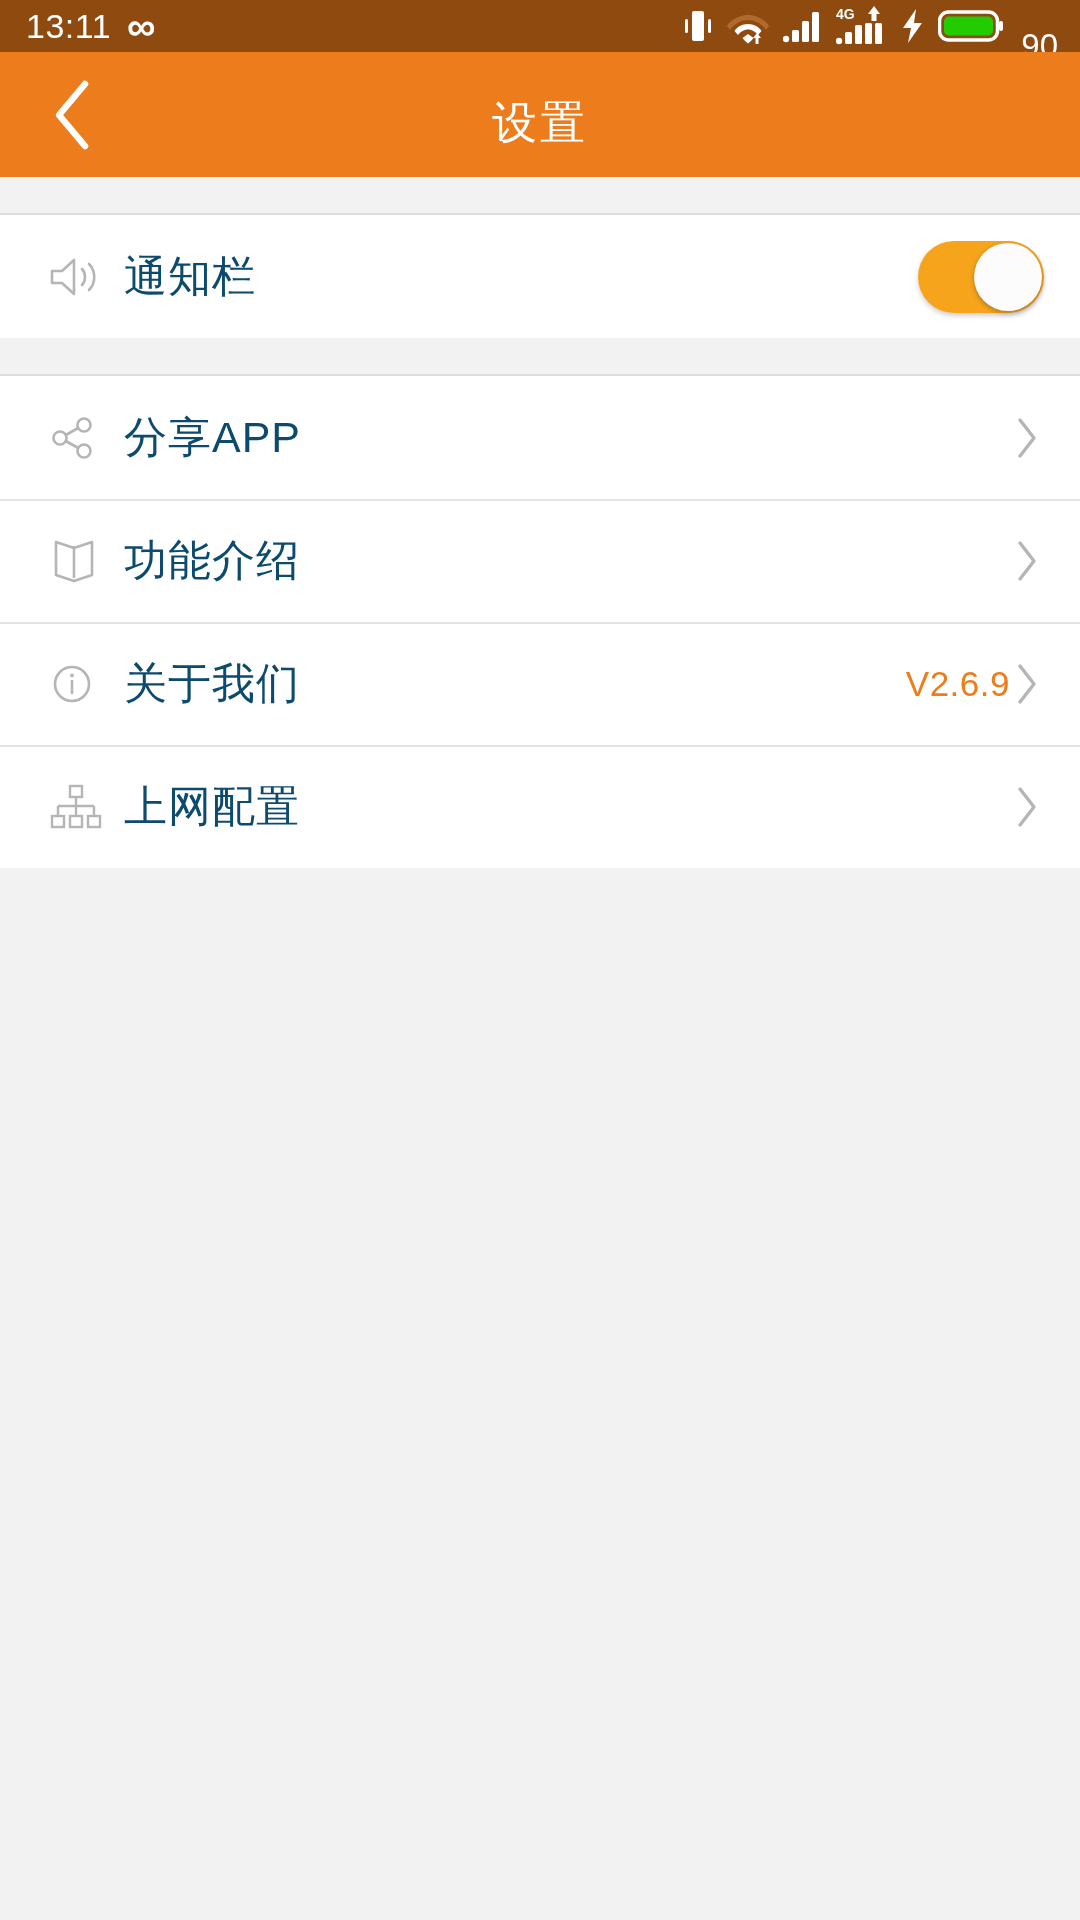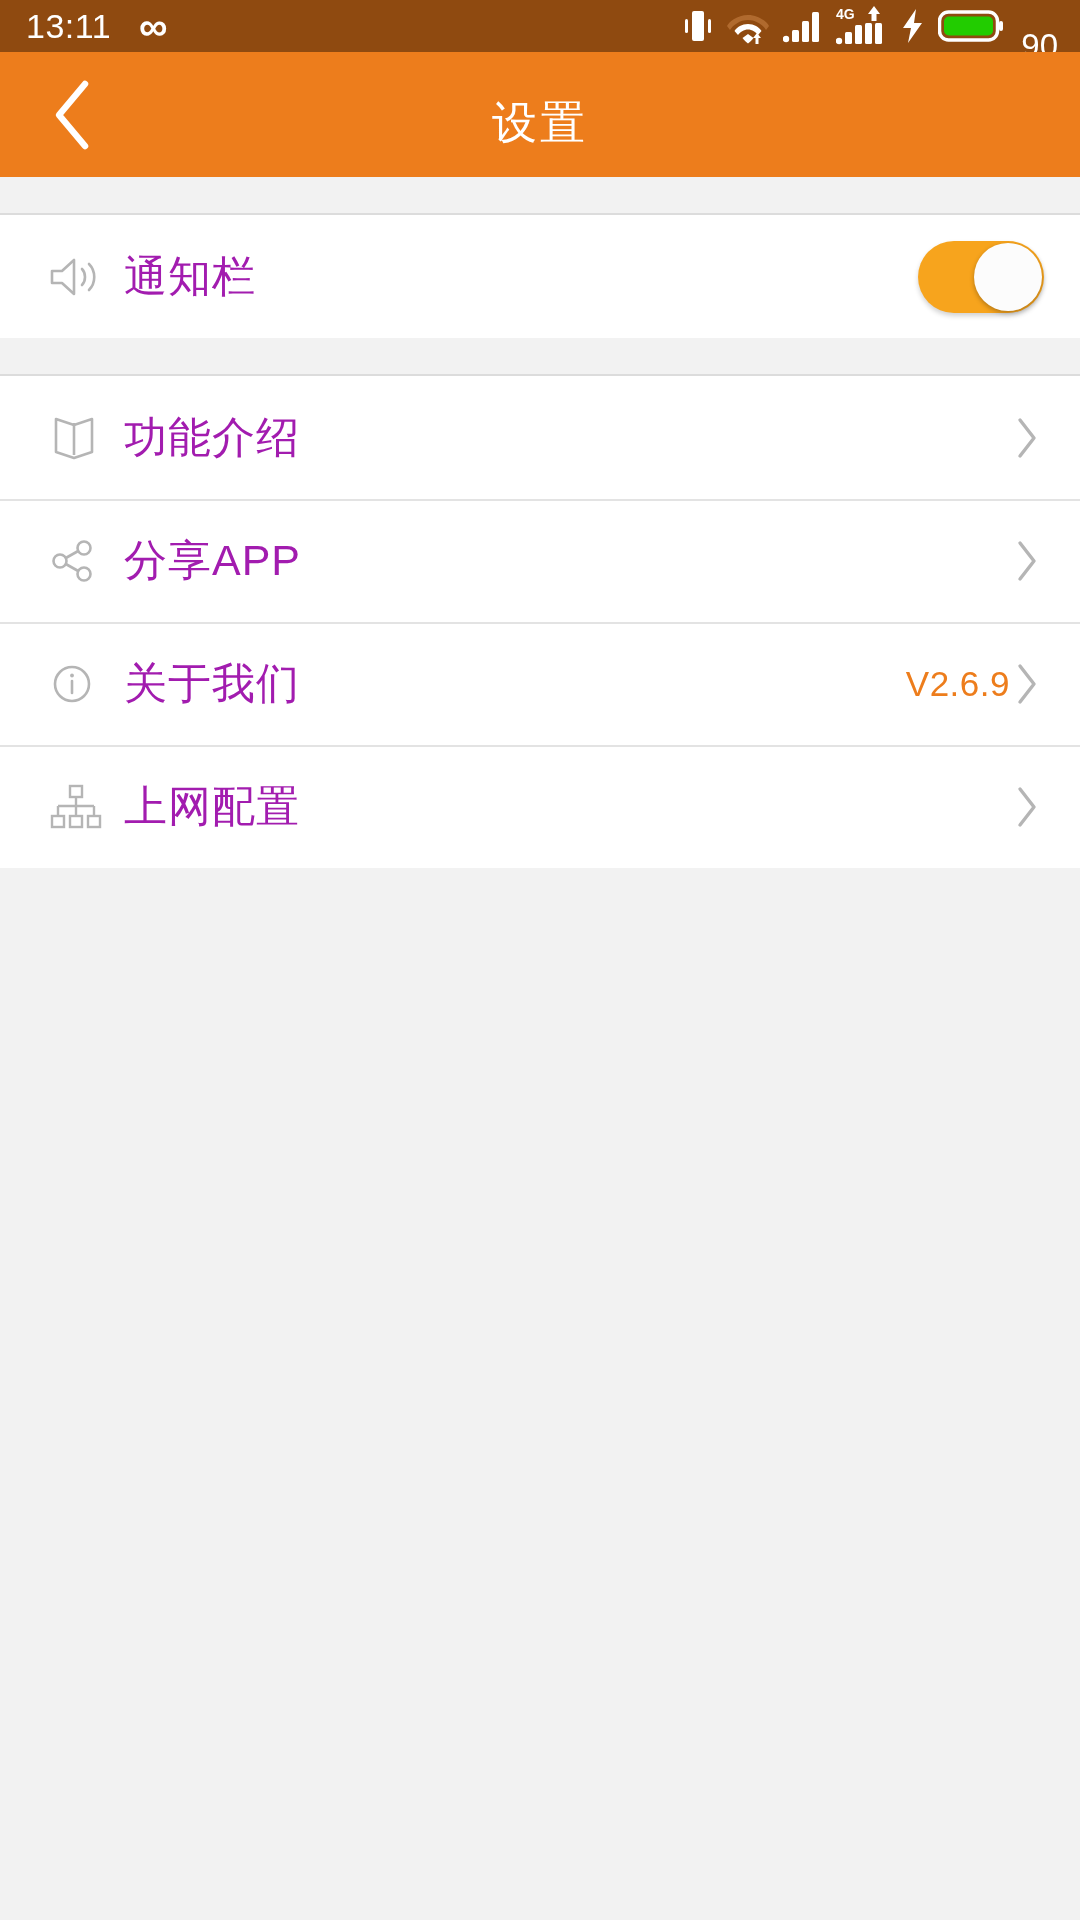--- a/index.html
+++ b/index.html
@@ -9,21 +9,21 @@
     background:#F2F2F2;
     overflow:hidden;
   }
 
   
   .status-bar{
     height:52px; background:#8F4A10;
     display:flex; align-items:center;
     padding:0 22px 0 26px; color:#ffffff;
   }
-  .sb-left{ display:flex; align-items:center; gap:28px; }
+  .sb-left{ display:flex; align-items:center; gap:16px; }
   .sb-time{ font-size:34px; letter-spacing:0.5px; line-height:1; font-weight:400; }
   .sb-infinity{ font-size:40px; line-height:1; font-weight:700; letter-spacing:-2px; }
   .sb-spacer{ flex:1; }
   .sb-right{ display:flex; align-items:center; gap:13px;text-align:right; }
   .sb-icon{ display:block; }
   .sb-battery-num{ font-size:33px; line-height:1; margin-left:4px;margin-top:38px; }
 
   
   .header{
     position:relative; height:125px; background:#ED7D1C;
@@ -52,21 +52,21 @@
   }
   .row + .row::before{
     content:""; position:absolute; left:0; right:0; top:0;
     height:2px; background:#E3E3E3;
   }
   .row-icon{
     width:62px; min-width:62px; display:flex; align-items:center;
     justify-content:flex-start;
   }
   .row-label{
-    font-size:43px; color:#a21caf; margin-left:14px; letter-spacing:1px;
+    font-size:43px; color:#0c4a6e; margin-left:14px; letter-spacing:1px;
     white-space:nowrap;
   }
   .row-spacer{ flex:1; }
   .row-value{
     font-size:35px; color:#ED7D1C; letter-spacing:0.5px;
   }
   .row-value.muted{ color:#ACACAC; font-size:31px; }
   .chevron{ width:34px; display:flex; align-items:center; justify-content:center; }
 
   
@@ -171,45 +171,45 @@
       </div>
     </div>
 
     <div class="gap"></div>
 
     <div class="group">
 
       <div class="row">
         <span class="row-icon">
           <svg width="52" height="48" viewBox="0 0 52 48">
-            <path d="M26 9 L26 41" fill="none" stroke="#B5B5B5" stroke-width="2.6"></path>
-            <path d="M8 5 L8 38 L26 44 L44 38 L44 5 L26 11 Z" fill="none" stroke="#B5B5B5" stroke-width="2.6" stroke-linejoin="round"></path>
-          </svg>
-        </span>
-        <span class="row-label">功能介绍</span>
-        <span class="row-spacer"></span>
-        <span class="row-value"></span>
-        <span class="chevron">
-          <svg width="26" height="44" viewBox="0 0 26 44">
-            <polyline points="6,4 20,22 6,40" fill="none" stroke="#B5B5B5" stroke-width="3.4" stroke-linecap="round" stroke-linejoin="round"></polyline>
-          </svg>
-        </span>
-      </div>
-
-      <div class="row">
-        <span class="row-icon">
-          <svg width="52" height="48" viewBox="0 0 52 48">
             <circle cx="12" cy="24" r="6.5" fill="none" stroke="#B5B5B5" stroke-width="2.6"></circle>
             <circle cx="36" cy="11" r="6.5" fill="none" stroke="#B5B5B5" stroke-width="2.6"></circle>
             <circle cx="36" cy="37" r="6.5" fill="none" stroke="#B5B5B5" stroke-width="2.6"></circle>
             <line x1="17.8" y1="21" x2="30.2" y2="14" stroke="#B5B5B5" stroke-width="2.6"></line>
             <line x1="17.8" y1="27" x2="30.2" y2="34" stroke="#B5B5B5" stroke-width="2.6"></line>
           </svg>
         </span>
         <span class="row-label">分享APP</span>
+        <span class="row-spacer"></span>
+        <span class="row-value"></span>
+        <span class="chevron">
+          <svg width="26" height="44" viewBox="0 0 26 44">
+            <polyline points="6,4 20,22 6,40" fill="none" stroke="#B5B5B5" stroke-width="3.4" stroke-linecap="round" stroke-linejoin="round"></polyline>
+          </svg>
+        </span>
+      </div>
+
+      <div class="row">
+        <span class="row-icon">
+          <svg width="52" height="48" viewBox="0 0 52 48">
+            <path d="M26 9 L26 41" fill="none" stroke="#B5B5B5" stroke-width="2.6"></path>
+            <path d="M8 5 L8 38 L26 44 L44 38 L44 5 L26 11 Z" fill="none" stroke="#B5B5B5" stroke-width="2.6" stroke-linejoin="round"></path>
+          </svg>
+        </span>
+        <span class="row-label">功能介绍</span>
         <span class="row-spacer"></span>
         <span class="row-value"></span>
         <span class="chevron">
           <svg width="26" height="44" viewBox="0 0 26 44">
             <polyline points="6,4 20,22 6,40" fill="none" stroke="#B5B5B5" stroke-width="3.4" stroke-linecap="round" stroke-linejoin="round"></polyline>
           </svg>
         </span>
       </div>
 
       <div class="row">

